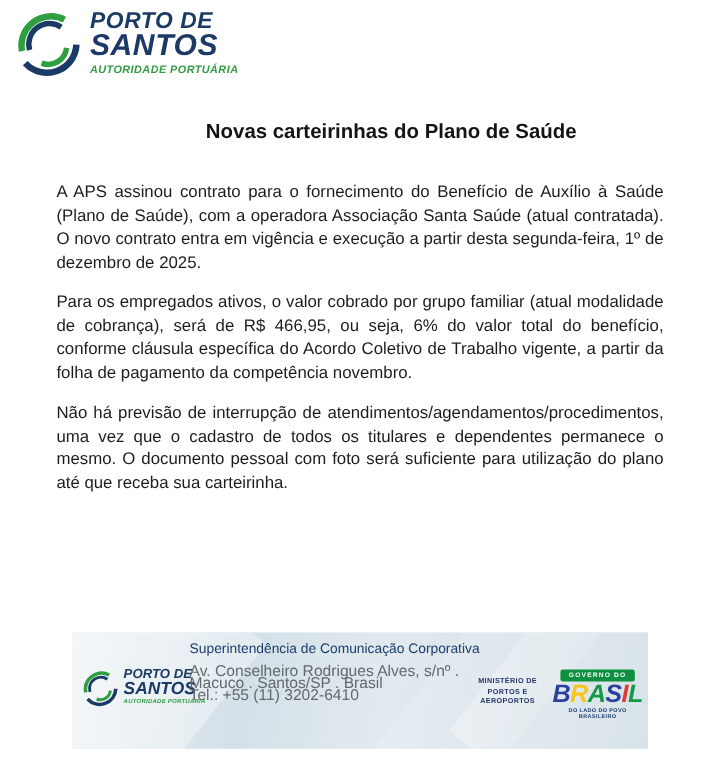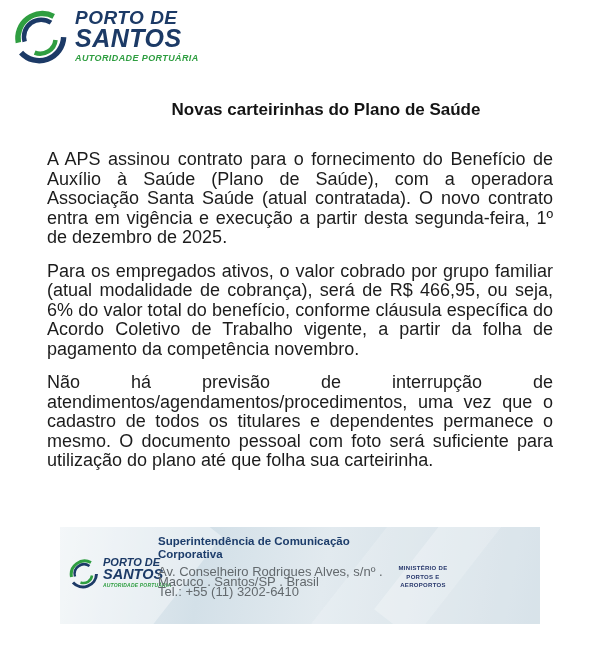--- a/index.html
+++ b/index.html
@@ -20,21 +20,21 @@
 
   
   #doc-title {
     position:absolute; top:100px; left:0; width:600px;
     text-align:center; font-size:17px; font-weight:bold; color:#141414;margin-left:26px;
   }
 
   
   #doc-body {
     position:absolute; top:150px; left:47px; width:506px;
-    font-size:18px; line-height:19.5px; color:#1c1c1c;
+    font-size:14px; line-height:19.5px; color:#1c1c1c;
     text-align:justify;
   }
   #doc-body p { margin:0 0 14px 0; }
 
   
   #footer-band {
     position:absolute; left:60px; top:527px; width:480px; height:97px;
     background:linear-gradient(100deg,#edf2f5 0%,#d3e0e8 30%,#e2eaef 55%,#c9d8e1 100%);
     overflow:hidden;
   }
@@ -43,21 +43,21 @@
   .deco2 { width:170px; height:240px; right:-60px; top:-80px; transform:rotate(38deg); background:rgba(255,255,255,.28); }
   .deco3 { width:90px; height:200px; left:300px; top:-50px; transform:rotate(38deg); background:rgba(255,255,255,.18); }
 
   #footer-logo { position:absolute; left:8px; top:30px; }
   #footer-logo .brand-icon { width:32px; height:32px; margin-right:3px; margin-top:2px; }
   #footer-logo .brand-line1 { color:#1c3a66; font-size:11px; line-height:11px; }
   #footer-logo .brand-line2 { color:#1c3a66; font-size:14.5px; line-height:13px; }
   #footer-logo .brand-tagline { color:#2f9e41; font-size:5px; line-height:7px; letter-spacing:.2px; margin-top:1px; }
 
   #footer-text { position:absolute; left:98px; top:8px; width:250px; }
-  .dept { font-size:11.5px; font-weight:bold; color:#1d3d6b; line-height:13px; }
+  .dept { font-size:11.5px; font-weight:normal; color:#1d3d6b; line-height:13px; }
   .org  { font-size:10px;  font-weight:bold; color:#2f9e41; line-height:12px; margin-top:1px; }
   .addr, .tel, .contacts { font-size:13px; color:#63696d; line-height:10px; }
   .addr { margin-top:6px; }
   .contacts { margin-top:8px; }
 
   #ministry {
     position:absolute; left:328px; top:37px; width:70px;
     text-align:center; font-size:6px; font-weight:bold; color:#26366b;
     line-height:8.5px; letter-spacing:.3px;
   }
@@ -88,21 +88,21 @@
     <span class="brand-line2">SANTOS</span>
     <span class="brand-tagline">AUTORIDADE PORTUÁRIA</span>
   </span>
 </div>
 
 <h1 id="doc-title">Novas carteirinhas do Plano de Saúde</h1>
 
 <div id="doc-body">
   <p>A APS assinou contrato para o fornecimento do Benefício de Auxílio à Saúde (Plano de Saúde), com a operadora Associação Santa Saúde (atual contratada). O novo contrato entra em vigência e execução a partir desta segunda-feira, 1º de dezembro de 2025.</p>
   <p>Para os empregados ativos, o valor cobrado por grupo familiar (atual modalidade de cobrança), será de R$ 466,95, ou seja, 6% do valor total do benefício, conforme cláusula específica do Acordo Coletivo de Trabalho vigente, a partir da folha de pagamento da competência novembro.</p>
-  <p>Não há previsão de interrupção de atendimentos/agendamentos/procedimentos, uma vez que o cadastro de todos os titulares e dependentes permanece o mesmo. O documento pessoal com foto será suficiente para utilização do plano até que folha sua carteirinha.</p>
+  <p>Não há previsão de interrupção de atendimentos/agendamentos/procedimentos, uma vez que o cadastro de todos os titulares e dependentes permanece o mesmo. O documento pessoal com foto será suficiente para utilização do plano até que receba sua carteirinha.</p>
 </div>
 
 <div id="footer-band">
   <div class="deco deco1"></div>
   <div class="deco deco2"></div>
   <div class="deco deco3"></div>
 
   <div class="brand" id="footer-logo">
     <span class="brand-icon">
       <svg viewBox="0 0 64 64" width="32" height="32">
@@ -124,13 +124,20 @@
     <div class="addr">Av. Conselheiro Rodrigues Alves, s/nº . Macuco . Santos/SP . Brasil</div>
     <div class="tel">Tel.: +55 (11) 3202-6410</div>
   </div>
 
   <div id="ministry">
     <div>MINISTÉRIO DE</div>
     <div>PORTOS E</div>
     <div>AEROPORTOS</div>
   </div>
 
+  <div id="gov-logo">
+    <span id="gov-pill">GOVERNO DO</span>
+    <div id="gov-brand">
+      <span style="color:#2b3f9e">B</span><span style="color:#f6c51e">R</span><span style="color:#149a45">A</span><span style="color:#2b3f9e">S</span><span style="color:#e23b30">I</span><span style="color:#149a45">L</span>
+    </div>
+    <div id="gov-tagline">DO LADO DO POVO BRASILEIRO</div>
+  </div>
 </div>
 
 </body></html>

